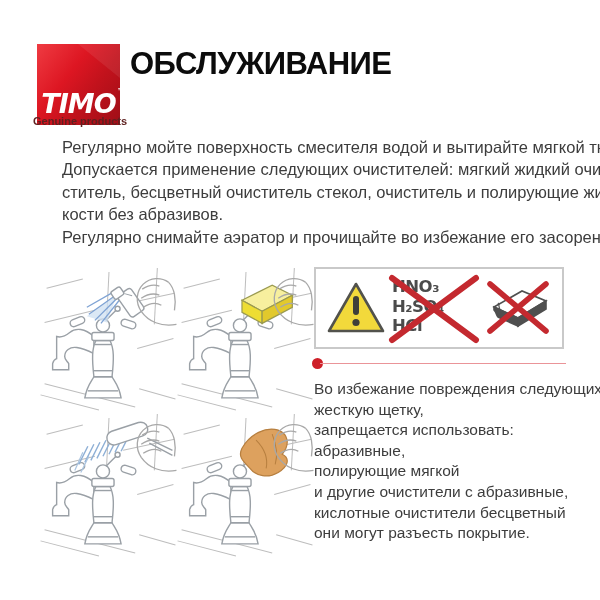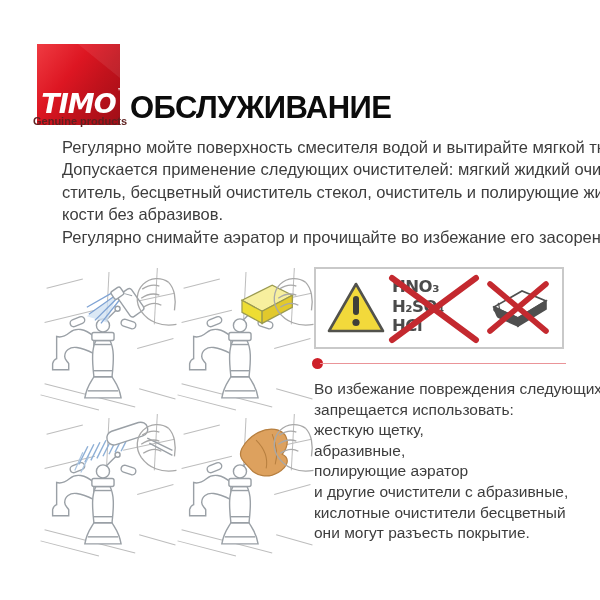--- a/index.html
+++ b/index.html
@@ -24,21 +24,21 @@
     font-size:27px;letter-spacing:-1px;line-height:1;padding-bottom:8px;position:relative;
   }
   .logo-word sup{font-size:8px;font-style:normal;position:absolute;top:-2px;right:-8px;}
   .logo-tagline{
     left:33px;top:115px;width:92px;text-align:left;
     font-size:11px;font-weight:bold;color:#5f2120;letter-spacing:0px;white-space:nowrap;
   }
 
   
   .heading{left:130px;top:46px;color:#0c0c0c;font-weight:bold;
-    font-size:31px;line-height:35px;letter-spacing:-0.5px;white-space:nowrap;margin-top:44px;}
+    font-size:31px;line-height:35px;letter-spacing:-0.5px;white-space:nowrap;}
 
   
   .intro{left:62px;top:136px;width:512px;color:#3d3d3d;
     font-size:16.5px;line-height:22.4px;white-space:nowrap;}
 
   
   .illos{left:40px;top:266px;width:276px;display:flex;flex-wrap:wrap;}
   .cell{width:137px;height:146px;}
 
   
@@ -208,20 +208,20 @@
     </g>
     <path d="M6,5 L62,52 M62,5 L6,52" stroke="#c4292f" stroke-width="5.6" stroke-linecap="round" fill="none"></path>
   </svg>
 </div>
 
 <div class="abs conn-dot"></div>
 <div class="abs conn-line"></div>
 
 <div class="abs caution">
   <div>Во избежание повреждения следующих</div>
+  <div>жесткую щетку,</div>
   <div>запрещается использовать:</div>
-  <div>жесткую щетку,</div>
   <div>абразивные,</div>
-  <div>полирующие аэратор</div>
+  <div>полирующие мягкой</div>
   <div>и другие очистители с абразивные,</div>
   <div>кислотные очистители бесцветный</div>
   <div>они могут разъесть покрытие.</div>
 </div>
 
 </body></html>

